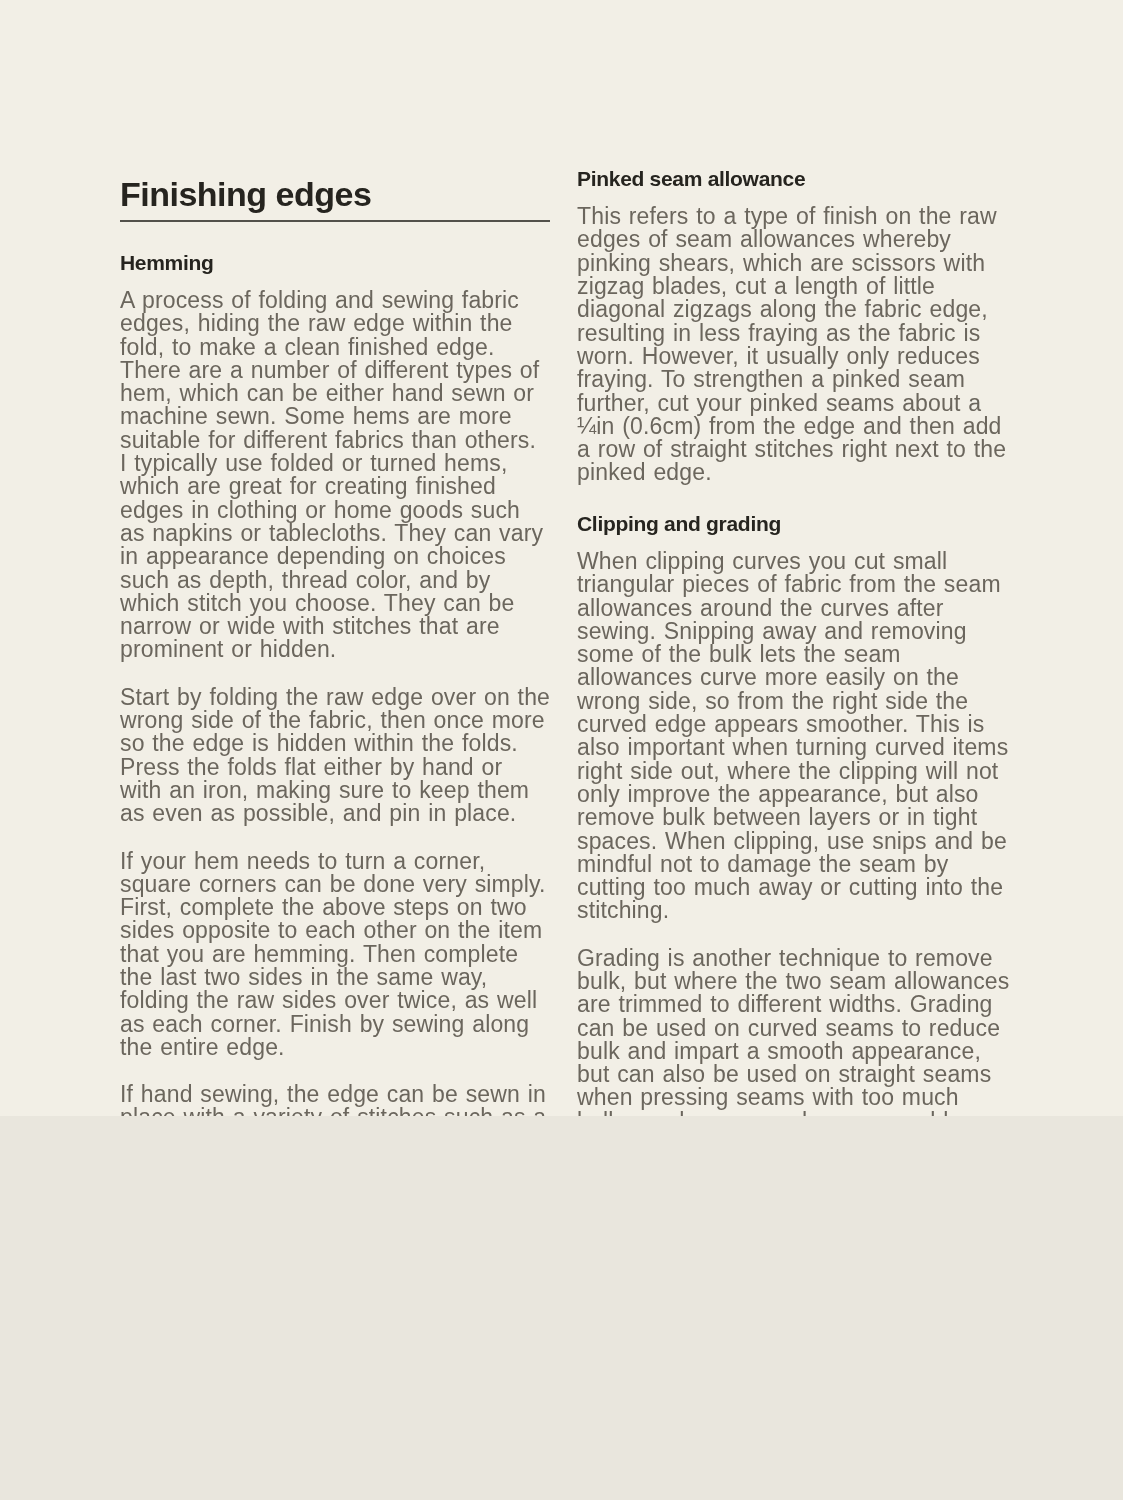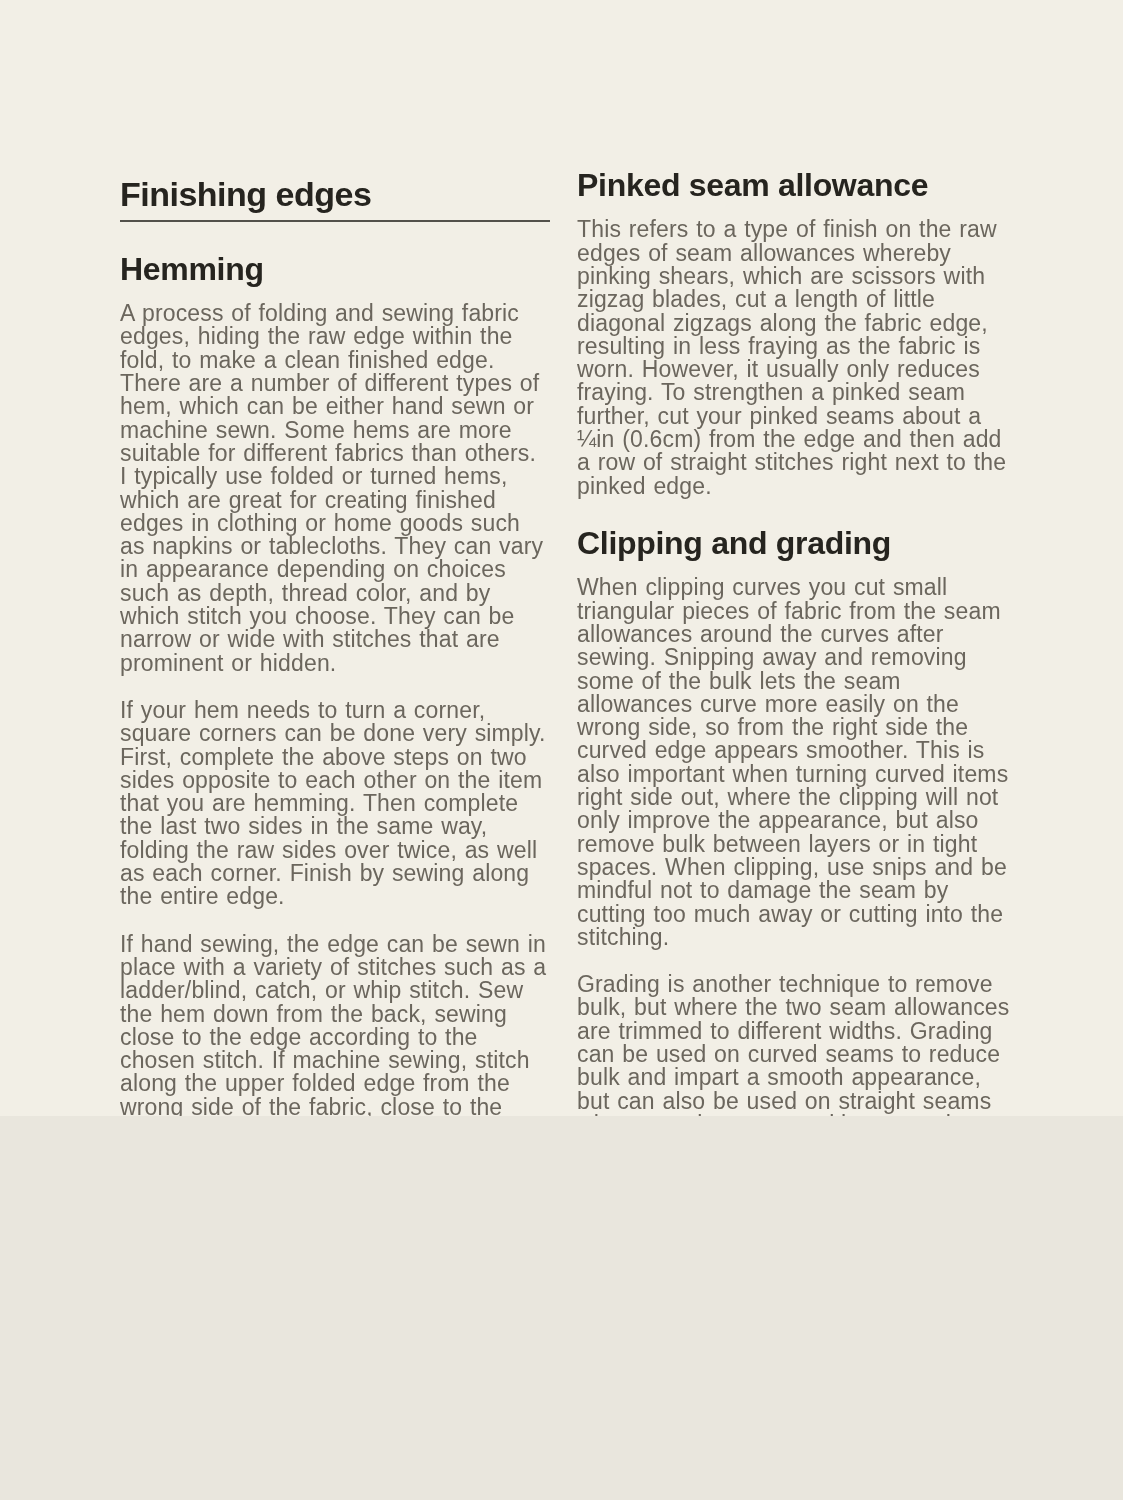--- a/index.html
+++ b/index.html
@@ -37,21 +37,21 @@
     color: #26241f;
   }
   .title-rule {
     border: none;
     border-top: 2px solid #53514b;
     margin: 0;
     width: 100%;
   }
   h2.section-heading {
     margin: 26px 0 14px 0;
-    font-size: 32px;
+    font-size: 21px;
     line-height: 1.2;
     font-weight: bold;
     letter-spacing: -0.3px;
     color: #26241f;
   }
   .col-left h2.section-heading {
     margin-top: 28px;
   }
   .col-right section:first-child h2.section-heading {
     margin-top: 0;
@@ -97,20 +97,21 @@
 
 <div class="page">
 
   <div class="col col-left">
     <h1 class="page-title">Finishing edges</h1>
     <hr class="title-rule">
 
     <section>
       <h2 class="section-heading">Hemming</h2>
       <p class="body-text">A process of folding and sewing fabric edges, hiding the raw edge within the fold, to make a clean finished edge. There are a number of different types of hem, which can be either hand sewn or machine sewn. Some hems are more suitable for different fabrics than others. I typically use folded or turned hems, which are great for creating finished edges in clothing or home goods such as napkins or tablecloths. They can vary in appearance depending on choices such as depth, thread color, and by which stitch you choose. They can be narrow or wide with stitches that are prominent or hidden.</p>
+      <p class="body-text">Start by folding the raw edge over on the wrong side of the fabric, then once more so the edge is hidden within the folds. Press the folds flat either by hand or with an iron, making sure to keep them as even as possible, and pin in place.</p>
       <p class="body-text">If your hem needs to turn a corner, square corners can be done very simply. First, complete the above steps on two sides opposite to each other on the item that you are hemming. Then complete the last two sides in the same way, folding the raw sides over twice, as well as each corner. Finish by sewing along the entire edge.</p>
       <p class="body-text">If hand sewing, the edge can be sewn in place with a variety of stitches such as a ladder/blind, catch, or whip stitch. Sew the hem down from the back, sewing close to the edge according to the chosen stitch. If machine sewing, stitch along the upper folded edge from the wrong side of the fabric, close to the edge, back stitching at the start and finish.</p>
     </section>
   </div>
 
   <div class="col col-right">
     <section>
       <h2 class="section-heading">Pinked seam allowance</h2>
       <p class="body-text">This refers to a type of finish on the raw edges of seam allowances whereby pinking shears, which are scissors with zigzag blades, cut a length of little diagonal zigzags along the fabric edge, resulting in less fraying as the fabric is worn. However, it usually only reduces fraying. To strengthen a pinked seam further, cut your pinked seams about a ¼in (0.6cm) from the edge and then add a row of straight stitches right next to the pinked edge.</p>
     </section>

